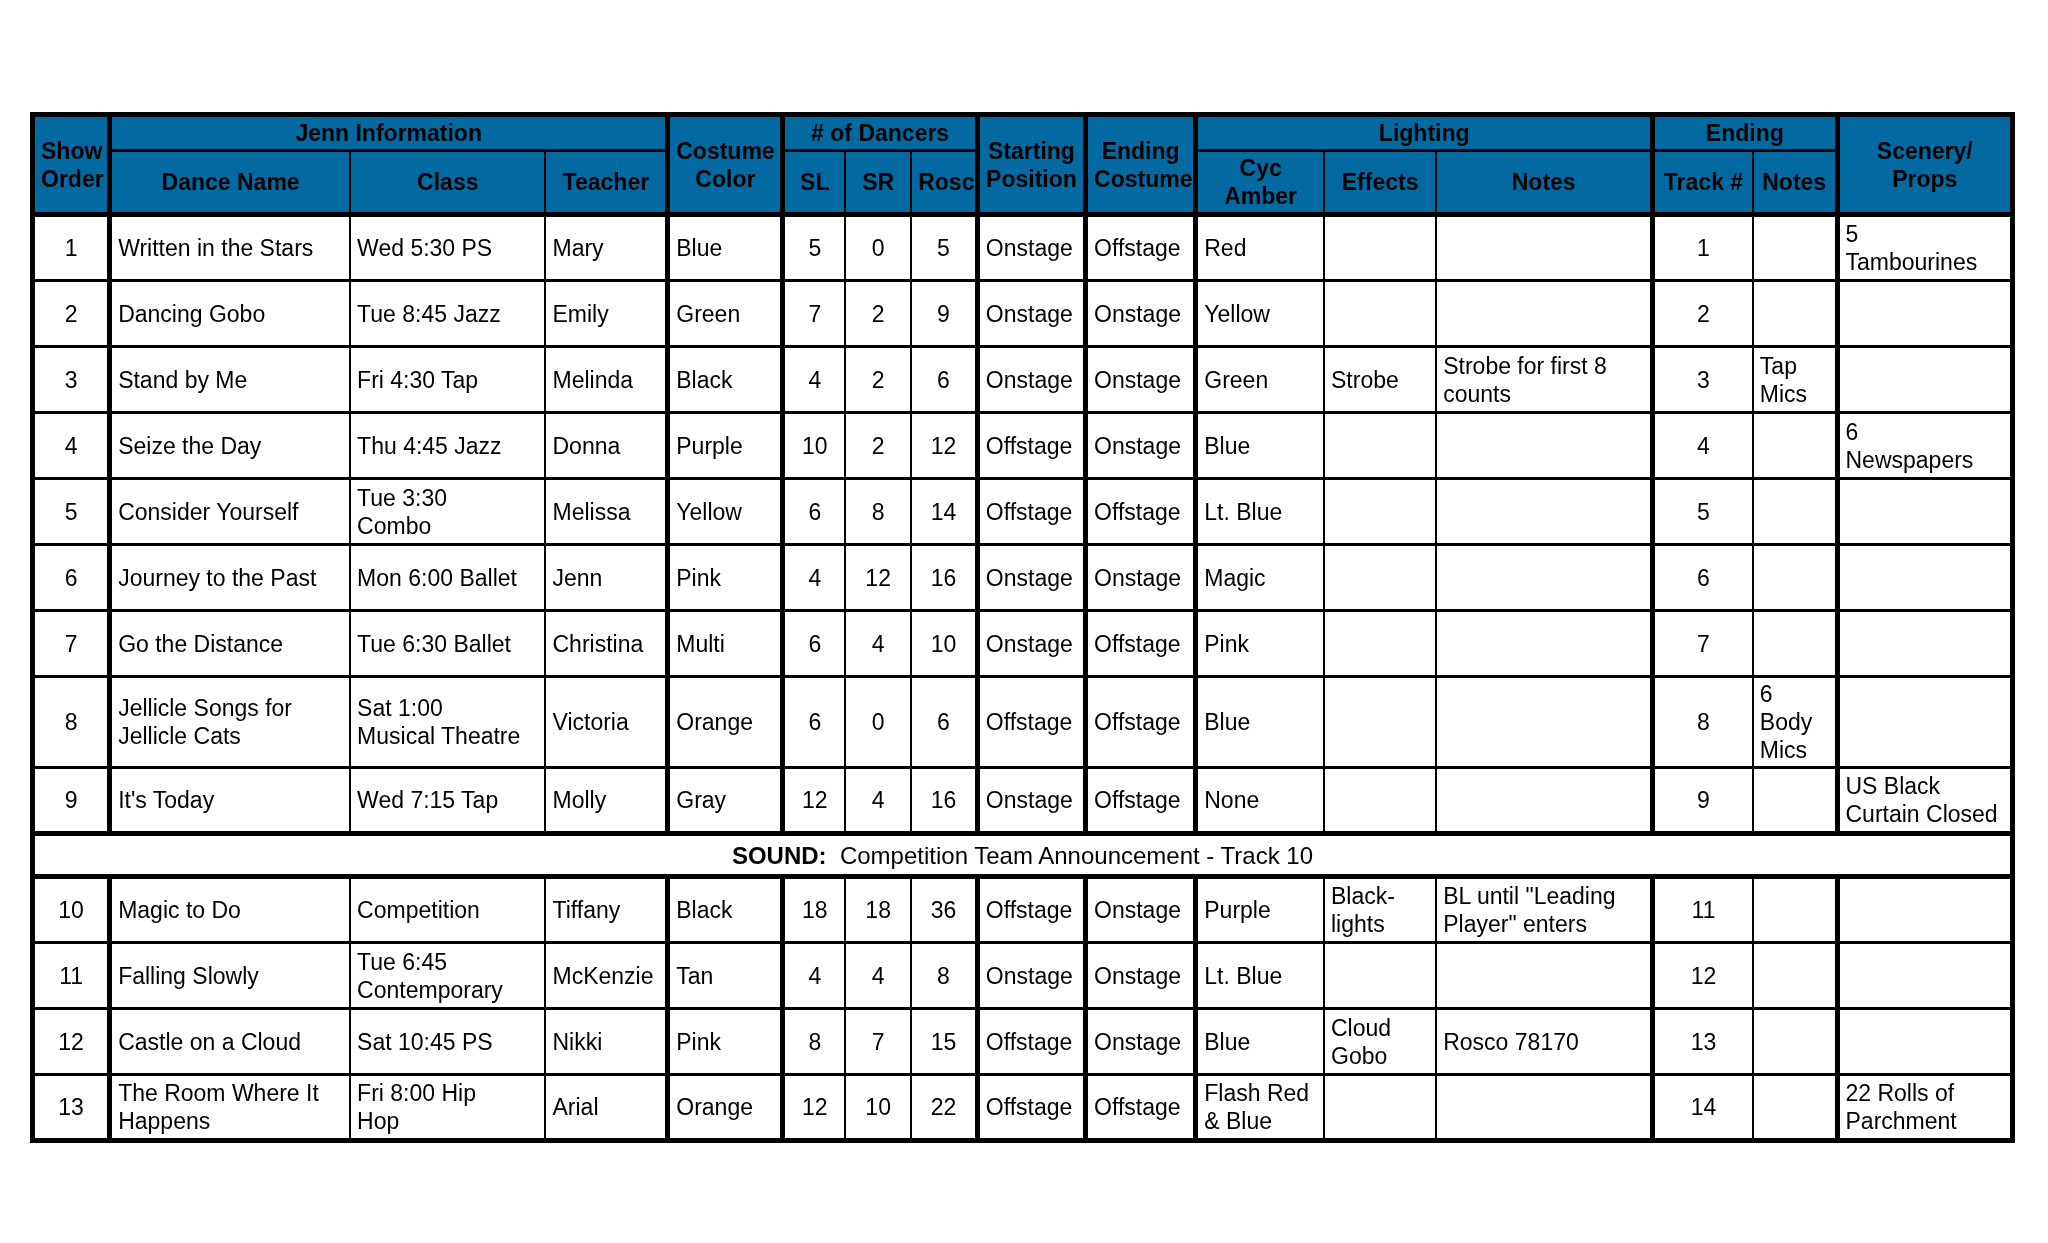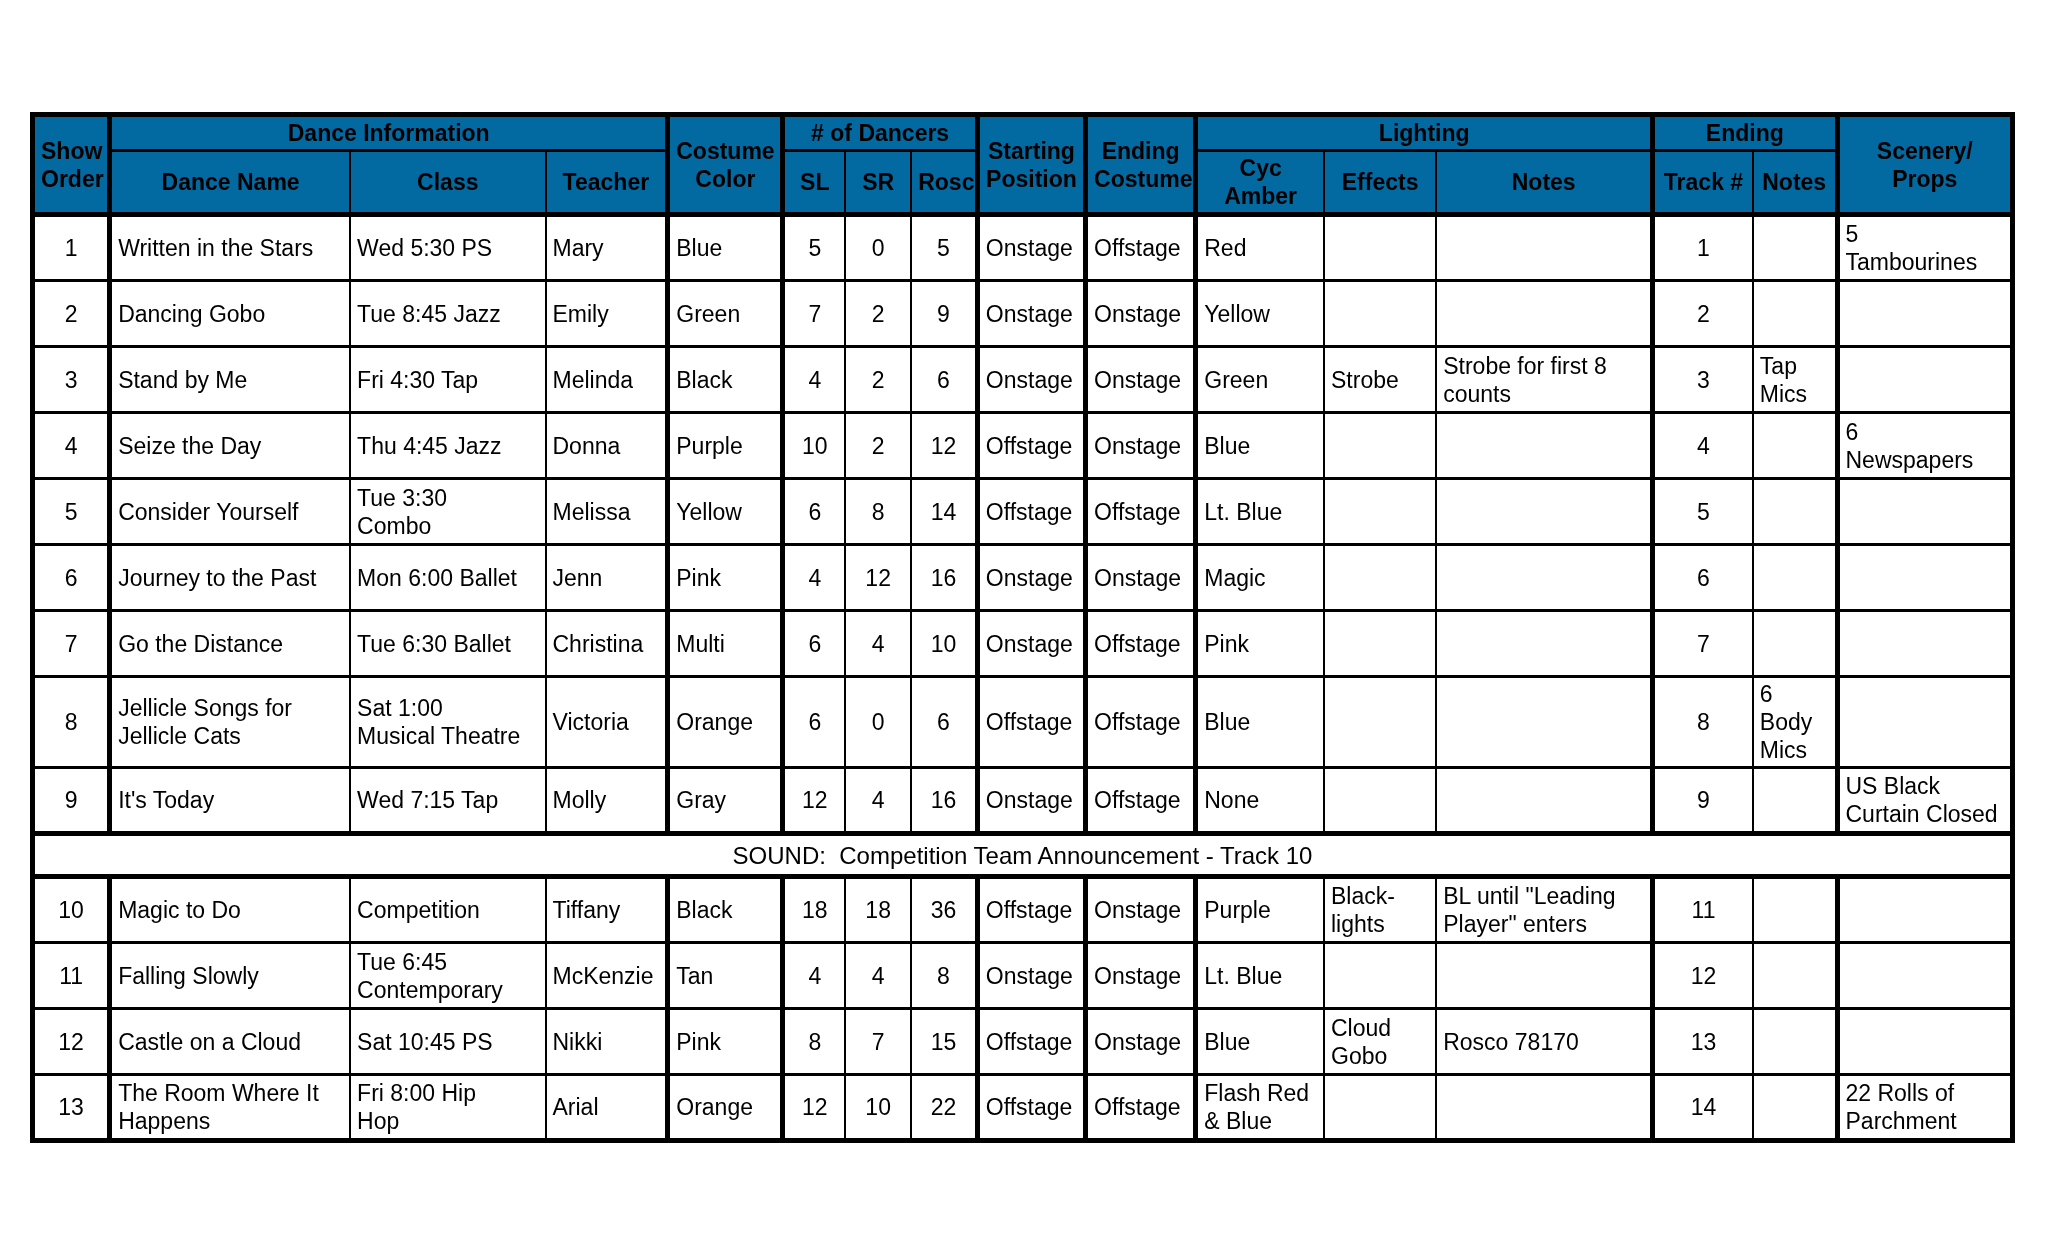--- a/index.html
+++ b/index.html
@@ -52,21 +52,21 @@
   td.left   { text-align: left; }
   .thick-l  { border-left-width: 5px !important; }
   tr.divider-row { height: 43px; }
   tr.divider-row td {
     border-top-width: 5px;
     border-bottom-width: 5px;
     text-align: center;
     font-size: 24px;
     white-space: normal;
   }
-  tr.divider-row .b { font-weight: normal; }
+  tr.divider-row .b { font-weight: bold; }
 </style>
 </head>
 <body>
 
 <div class="sheet">
   <table class="showorder">
     <colgroup>
       <col style="width:77px">
         <col style="width:240px">
         <col style="width:195px">
@@ -81,21 +81,21 @@
         <col style="width:112px">
       <col style="width:216px">
         <col style="width:100px">
         <col style="width:84px">
         <col style="width:175px">
     </colgroup>
     <thead>
       <tr class="band">
         <th rowspan="2" class="merged">Show
 Order</th>
-        <th colspan="3" class="thick-l">Dance Information</th>
+        <th colspan="3" class="thick-l">Jenn Information</th>
         <th rowspan="2" class="merged thick-l">Costume
 Color</th>
         <th colspan="3" class="thick-l"># of Dancers</th>
         <th rowspan="2" class="merged thick-l">Starting
 Position</th>
         <th rowspan="2" class="merged thick-l">Ending
 Costume</th>
         <th colspan="3" class="thick-l">Lighting</th>
         <th colspan="2" class="thick-l">Ending</th>
         <th rowspan="2" class="merged thick-l">Scenery/

